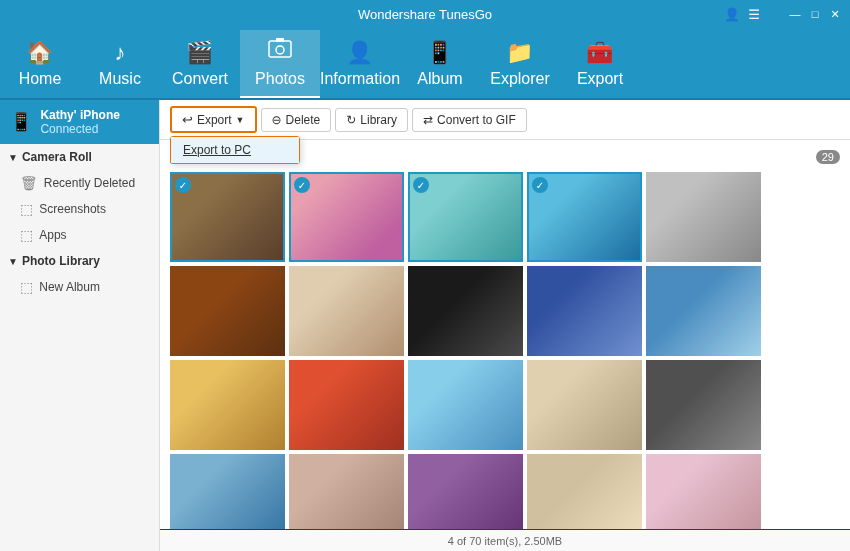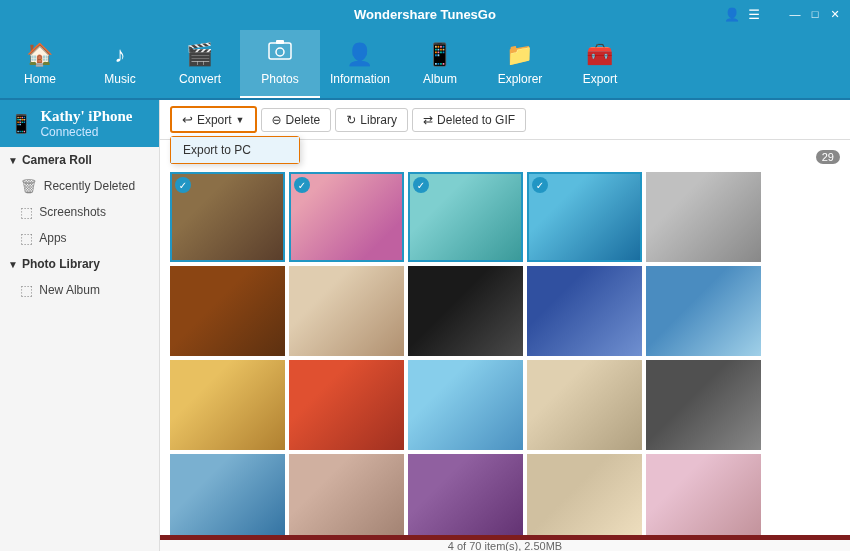--- a/index.html
+++ b/index.html
@@ -9,21 +9,21 @@
     .titlebar {
       background: #2196c4;
       height: 28px;
       display: flex;
       align-items: center;
       justify-content: center;
       color: white;
       font-size: 13px;
       position: relative;
     }
-    .titlebar-title { font-weight: 700; }
+    .titlebar-title { font-weight: 400; }
     .titlebar-controls {
       position: absolute;
       right: 8px;
       display: flex;
       gap: 6px;
       align-items: center;
     }
     .titlebar-ctrl {
       width: 14px; height: 14px;
       display: flex; align-items: center; justify-content: center;
@@ -48,21 +48,21 @@
       width: 80px;
       height: 68px;
       color: white;
       cursor: pointer;
       font-size: 12px;
       gap: 4px;
       position: relative;
     }
     .nav-item.active { background: rgba(255,255,255,0.2); border-bottom: 2px solid white; text-align: right; }
     .nav-icon { font-size: 22px; }
-    .nav-label { font-size: 12px; }
+    .nav-label { font-size: 16px; }
 
     
     .main { display: flex; height: calc(551px - 100px); }
 
     
     .sidebar {
       width: 160px;
       background: #f5f5f5;
       border-right: 1px solid #ddd;
       overflow-y: auto;
@@ -71,21 +71,21 @@
     .sidebar-device {
       background: #2196c4;
       color: white;
       padding: 8px 10px;
       display: flex;
       align-items: center;
       gap: 8px;
     }
     .device-icon { font-size: 18px; }
     .device-info { }
-    .device-name { font-weight: bold; font-size: 15px; font-family: Liberation Serif, serif; }
+    .device-name { font-weight: bold; font-size: 12px; }
     .device-status { font-size: 12px; color: #cce6ff; }
 
     .sidebar-section-title {
       display: flex;
       align-items: center;
       gap: 4px;
       padding: 6px 8px;
       font-size: 12px;
       color: #333;
       font-weight: bold;
@@ -150,21 +150,21 @@
       z-index: 100;
       min-width: 130px;
       box-shadow: 2px 2px 6px rgba(0,0,0,0.15);
     }
     .dropdown-item {
       padding: 6px 12px;
       font-size: 12px;
       color: #333;
       cursor: pointer;
     }
-    .dropdown-item.active { background: #e8f4fb; }
+    .dropdown-item.active { background: #e8f4fb; text-decoration: underline; }
 
     
     .photos-area {
       flex: 1;
       overflow-y: auto;
       padding: 6px;
     }
     .date-header {
       display: flex;
       align-items: center;
@@ -204,22 +204,22 @@
       width: 16px; height: 16px;
       background: #2196c4;
       border-radius: 50%;
       display: flex; align-items: center; justify-content: center;
       color: white; font-size: 10px;
     }
     .photo-thumb.selected { border: 2px solid #2196c4; }
 
     
     .status-bar {
-      height: 16px;
-      border-top: 5px solid #7f1d1d;
+      height: 22px;
+      border-top: 1px solid #7f1d1d;
       display: flex;
       align-items: center;
       justify-content: center;
       font-size: 11px;
       color: #666;
       background: #f9f9f9;
     }
 
     
     .c1 { background: linear-gradient(135deg, #8B6F47 30%, #5a3e2b 100%); }
@@ -355,21 +355,21 @@
       <div class="toolbar-btn">
         <span>⊖</span>
         <span>Delete</span>
       </div>
       <div class="toolbar-btn">
         <span>↻</span>
         <span>Library</span>
       </div>
       <div class="toolbar-btn">
         <span>⇄</span>
-        <span>Deleted to GIF</span>
+        <span>Convert to GIF</span>
       </div>
 
       <div class="dropdown-menu">
         <div class="dropdown-item active">Export to PC</div>
       </div>
     </div>
 
     <div class="photos-area">
       <div class="date-header">
         <input type="checkbox" style="margin: 0px;">

